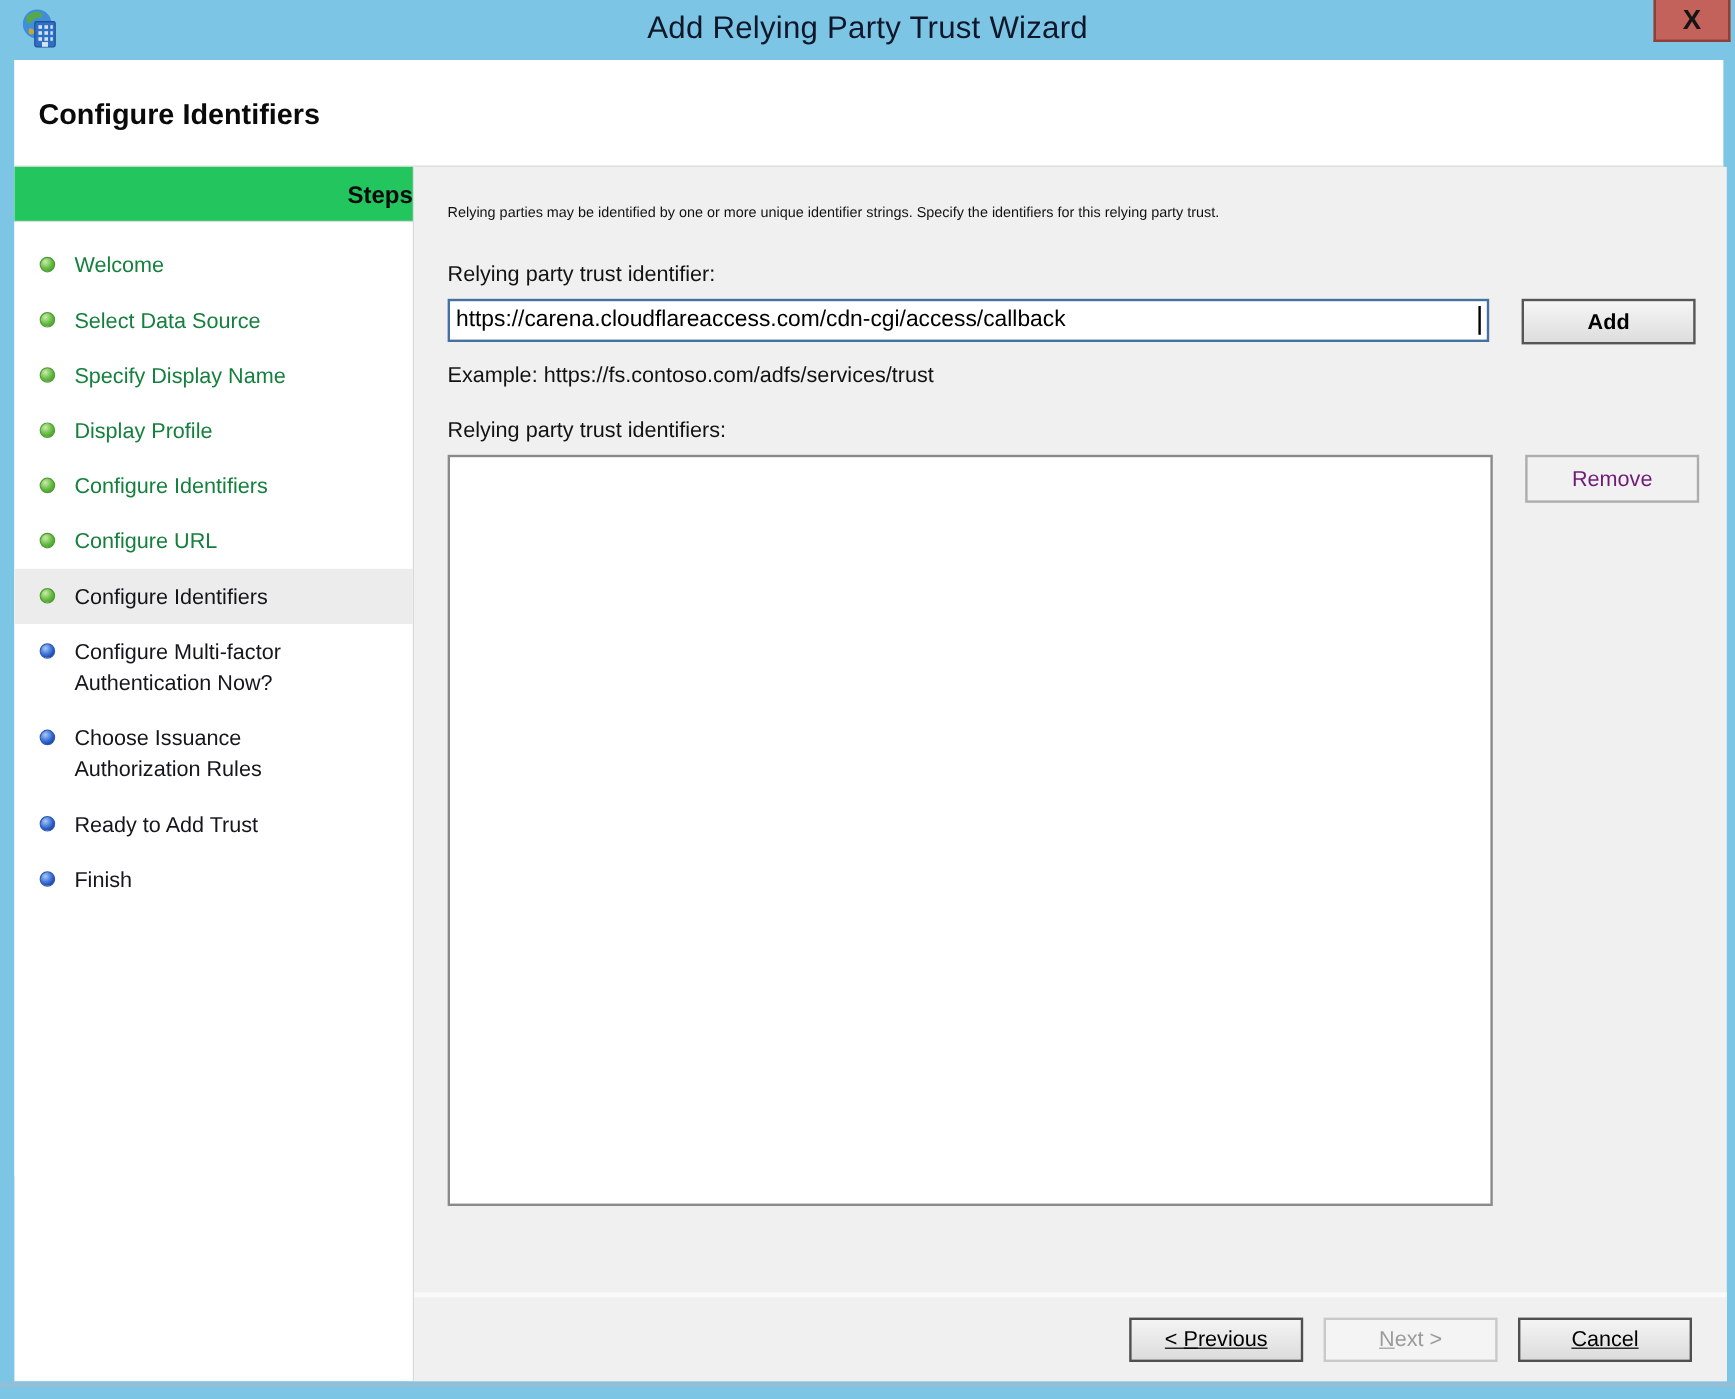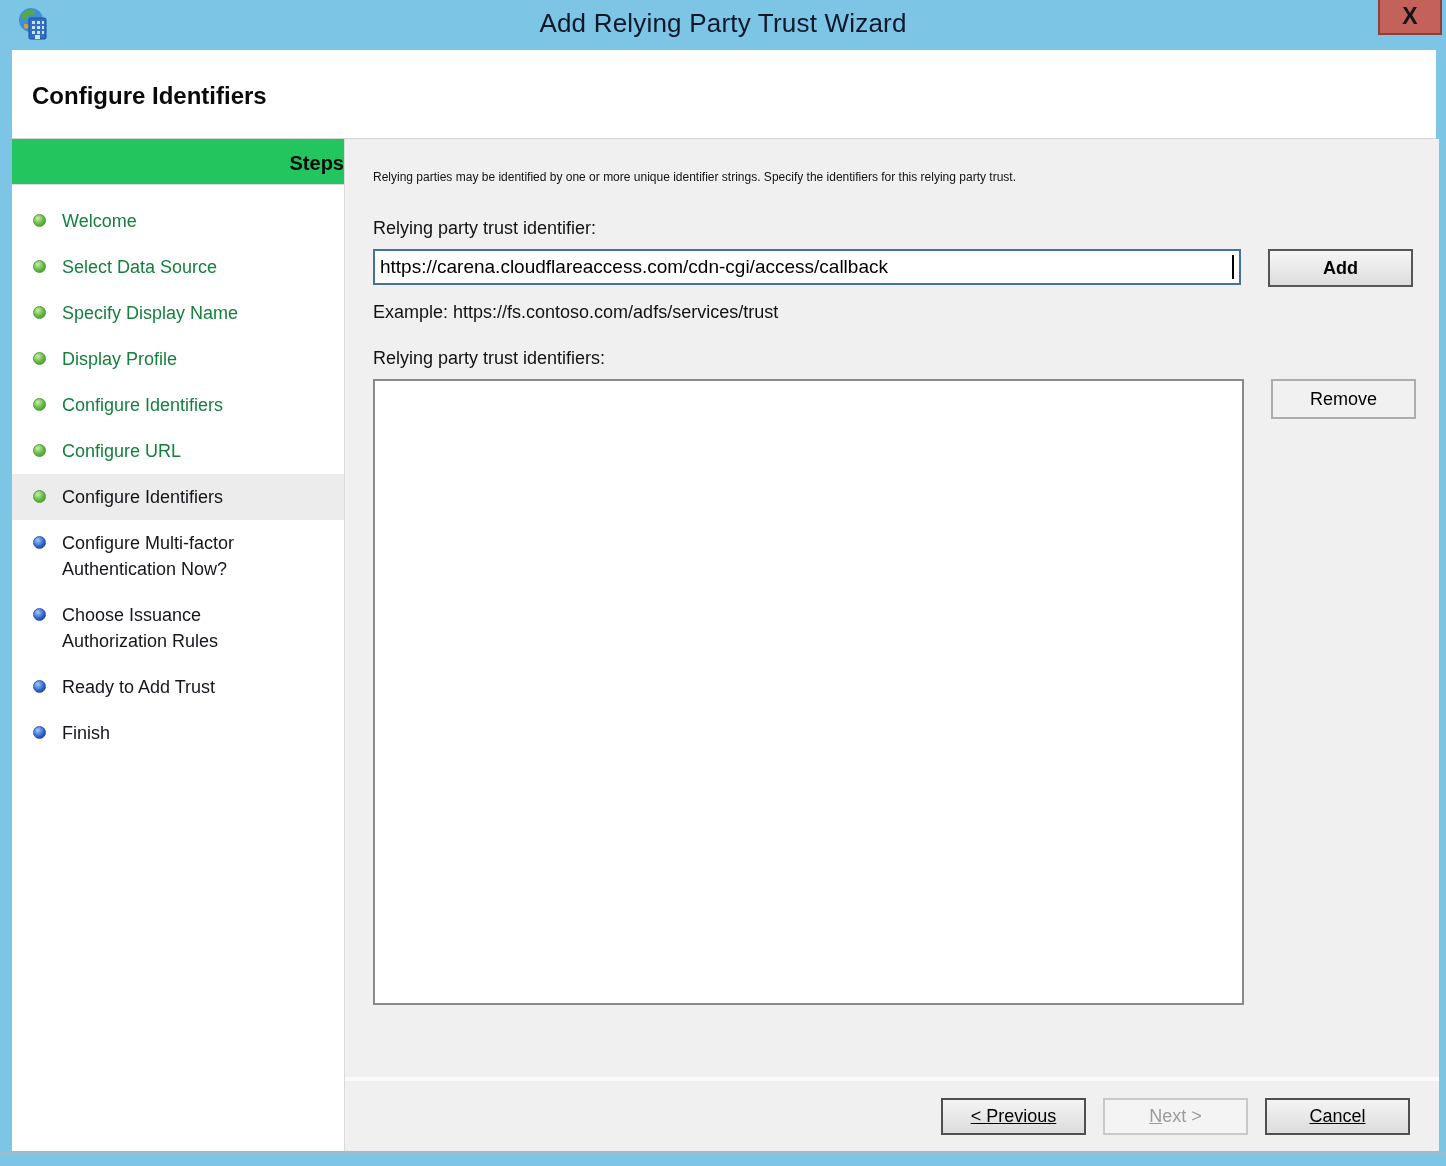--- a/index.html
+++ b/index.html
@@ -77,21 +77,21 @@
   .caret { display:inline-block; width:2px; height:24px; background:#000; margin-left:1px; flex:none; }
 
   button { font-family:"Liberation Sans", sans-serif; cursor:pointer; }
   .btn { width:145px; font-size:18px; text-align:center; color:#000; }
   .btn-add {
     height:38px; margin-left:27px;
     background:linear-gradient(#f6f6f6,#dddddd); border:2px solid #565656;font-weight:bold;
   }
   .btn-remove {
     height:40px; margin-left:27px;
-    background:#f1f1f1; border:2px solid #adadad; color:#000000; cursor:default;
+    background:#f1f1f1; border:2px solid #adadad; color:#701a75; cursor:default;
   }
   .example { font-size:18px; color:#121212; margin-top:15px; }
   .label2 { margin-top:25px; }
   .listbox { width:871px; height:626px; background:#fff; border:2px solid #8a8a8a; }
 
   
   .footer {
     height:74px; border-top:4px solid #fafafa; background:#f0f0f0;
     display:flex; align-items:center; justify-content:flex-end; padding-right:29px;
   }

